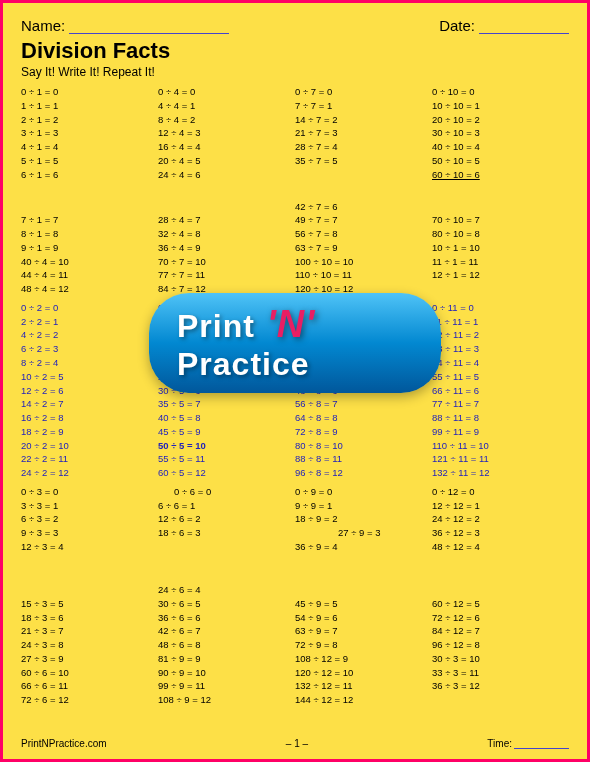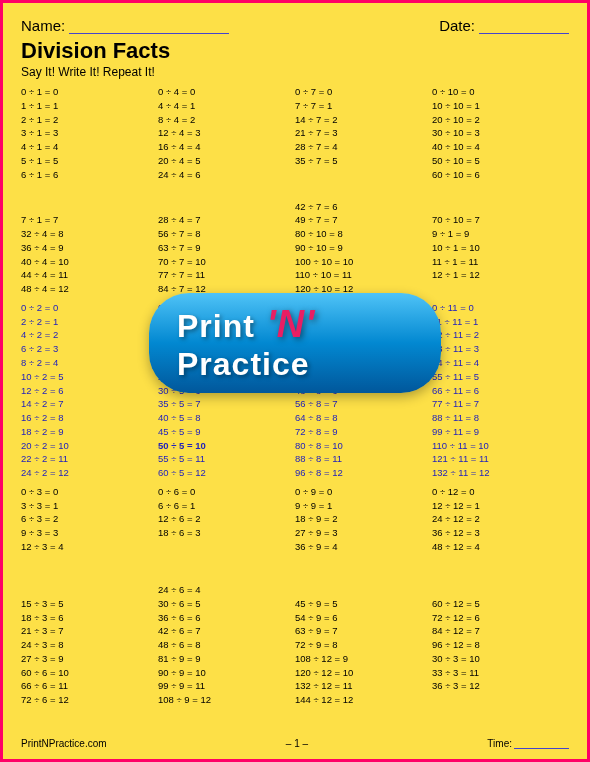--- a/index.html
+++ b/index.html
@@ -182,32 +182,32 @@
           <div class="fact-item" style="color: rgb(0, 0, 0);">16 ÷ 4 = 4</div>
           <div class="fact-item" style="color: rgb(0, 0, 0);">28 ÷ 7 = 4</div>
           <div class="fact-item" style="color: rgb(0, 0, 0);">40 ÷ 10 = 4</div>
           <div class="fact-item" style="color: rgb(0, 0, 0);">5 ÷ 1 = 5</div>
           <div class="fact-item" style="color: rgb(0, 0, 0);">20 ÷ 4 = 5</div>
           <div class="fact-item" style="color: rgb(0, 0, 0);">35 ÷ 7 = 5</div>
           <div class="fact-item" style="color: rgb(0, 0, 0);">50 ÷ 10 = 5</div>
           <div class="fact-item" style="color: rgb(0, 0, 0);">6 ÷ 1 = 6</div>
           <div class="fact-item" style="color: rgb(0, 0, 0);">24 ÷ 4 = 6</div>
           <div class="fact-item" style="color: rgb(0, 0, 0); margin-top: 32px;">42 ÷ 7 = 6</div>
-          <div class="fact-item" style="color: rgb(0, 0, 0);">60 ÷ 10 = 6</div>
+          <div class="fact-item" style="color: rgb(0, 0, 0); text-decoration: underline;">60 ÷ 10 = 6</div>
           <div class="fact-item" style="color: rgb(0, 0, 0);">7 ÷ 1 = 7</div>
           <div class="fact-item" style="color: rgb(0, 0, 0);">28 ÷ 4 = 7</div>
           <div class="fact-item" style="color: rgb(0, 0, 0);">49 ÷ 7 = 7</div>
           <div class="fact-item" style="color: rgb(0, 0, 0);">70 ÷ 10 = 7</div>
+          <div class="fact-item" style="color: rgb(0, 0, 0);">8 ÷ 1 = 8</div>
           <div class="fact-item" style="color: rgb(0, 0, 0);">32 ÷ 4 = 8</div>
           <div class="fact-item" style="color: rgb(0, 0, 0);">56 ÷ 7 = 8</div>
           <div class="fact-item" style="color: rgb(0, 0, 0);">80 ÷ 10 = 8</div>
           <div class="fact-item" style="color: rgb(0, 0, 0);">9 ÷ 1 = 9</div>
           <div class="fact-item" style="color: rgb(0, 0, 0);">36 ÷ 4 = 9</div>
           <div class="fact-item" style="color: rgb(0, 0, 0);">63 ÷ 7 = 9</div>
-          <div class="fact-item" style="color: rgb(0, 0, 0);">90 ÷ 10 = 9</div>
           <div class="fact-item" style="color: rgb(0, 0, 0);">10 ÷ 1 = 10</div>
           <div class="fact-item" style="color: rgb(0, 0, 0);">40 ÷ 4 = 10</div>
           <div class="fact-item" style="color: rgb(0, 0, 0);">70 ÷ 7 = 10</div>
           <div class="fact-item" style="color: rgb(0, 0, 0);">100 ÷ 10 = 10</div>
           <div class="fact-item" style="color: rgb(0, 0, 0);">11 ÷ 1 = 11</div>
           <div class="fact-item" style="color: rgb(0, 0, 0);">44 ÷ 4 = 11</div>
           <div class="fact-item" style="color: rgb(0, 0, 0);">77 ÷ 7 = 11</div>
           <div class="fact-item" style="color: rgb(0, 0, 0);">110 ÷ 10 = 11</div>
           <div class="fact-item" style="color: rgb(0, 0, 0);">12 ÷ 1 = 12</div>
           <div class="fact-item" style="color: rgb(0, 0, 0);">48 ÷ 4 = 12</div>
@@ -267,34 +267,34 @@
           <div class="fact-item" style="color: rgb(34, 34, 187);">121 ÷ 11 = 11</div>
           <div class="fact-item" style="color: rgb(34, 34, 187);">24 ÷ 2 = 12</div>
           <div class="fact-item" style="color: rgb(34, 34, 187);">60 ÷ 5 = 12</div>
           <div class="fact-item" style="color: rgb(34, 34, 187);">96 ÷ 8 = 12</div>
           <div class="fact-item" style="color: rgb(34, 34, 187);">132 ÷ 11 = 12</div>
         </div>
       </div>
       <div class="facts-section">
         <div class="facts-grid">
           <div class="fact-item" style="color: rgb(0, 0, 0);">0 ÷ 3 = 0</div>
-          <div class="fact-item" style="color: rgb(0, 0, 0);">0 ÷ 6 = 0</div>
+          <div class="fact-item" style="color: rgb(0, 0, 0); margin-left: 16px;">0 ÷ 6 = 0</div>
           <div class="fact-item" style="color: rgb(0, 0, 0);">0 ÷ 9 = 0</div>
           <div class="fact-item" style="color: rgb(0, 0, 0);">0 ÷ 12 = 0</div>
           <div class="fact-item" style="color: rgb(0, 0, 0);">3 ÷ 3 = 1</div>
           <div class="fact-item" style="color: rgb(0, 0, 0);">6 ÷ 6 = 1</div>
           <div class="fact-item" style="color: rgb(0, 0, 0);">9 ÷ 9 = 1</div>
           <div class="fact-item" style="color: rgb(0, 0, 0);">12 ÷ 12 = 1</div>
           <div class="fact-item" style="color: rgb(0, 0, 0);">6 ÷ 3 = 2</div>
           <div class="fact-item" style="color: rgb(0, 0, 0);">12 ÷ 6 = 2</div>
           <div class="fact-item" style="color: rgb(0, 0, 0);">18 ÷ 9 = 2</div>
           <div class="fact-item" style="color: rgb(0, 0, 0);">24 ÷ 12 = 2</div>
           <div class="fact-item" style="color: rgb(0, 0, 0);">9 ÷ 3 = 3</div>
           <div class="fact-item" style="color: rgb(0, 0, 0);">18 ÷ 6 = 3</div>
-          <div class="fact-item" style="color: rgb(0, 0, 0);">27 ÷ 9 = 3</div>
+          <div class="fact-item" style="color: rgb(0, 0, 0); margin-left: 43px;">27 ÷ 9 = 3</div>
           <div class="fact-item" style="color: rgb(0, 0, 0);">36 ÷ 12 = 3</div>
           <div class="fact-item" style="color: rgb(0, 0, 0);">12 ÷ 3 = 4</div>
           <div class="fact-item" style="color: rgb(0, 0, 0); margin-top: 43px;">24 ÷ 6 = 4</div>
           <div class="fact-item" style="color: rgb(0, 0, 0);">36 ÷ 9 = 4</div>
           <div class="fact-item" style="color: rgb(0, 0, 0);">48 ÷ 12 = 4</div>
           <div class="fact-item" style="color: rgb(0, 0, 0);">15 ÷ 3 = 5</div>
           <div class="fact-item" style="color: rgb(0, 0, 0);">30 ÷ 6 = 5</div>
           <div class="fact-item" style="color: rgb(0, 0, 0);">45 ÷ 9 = 5</div>
           <div class="fact-item" style="color: rgb(0, 0, 0);">60 ÷ 12 = 5</div>
           <div class="fact-item" style="color: rgb(0, 0, 0);">18 ÷ 3 = 6</div>

